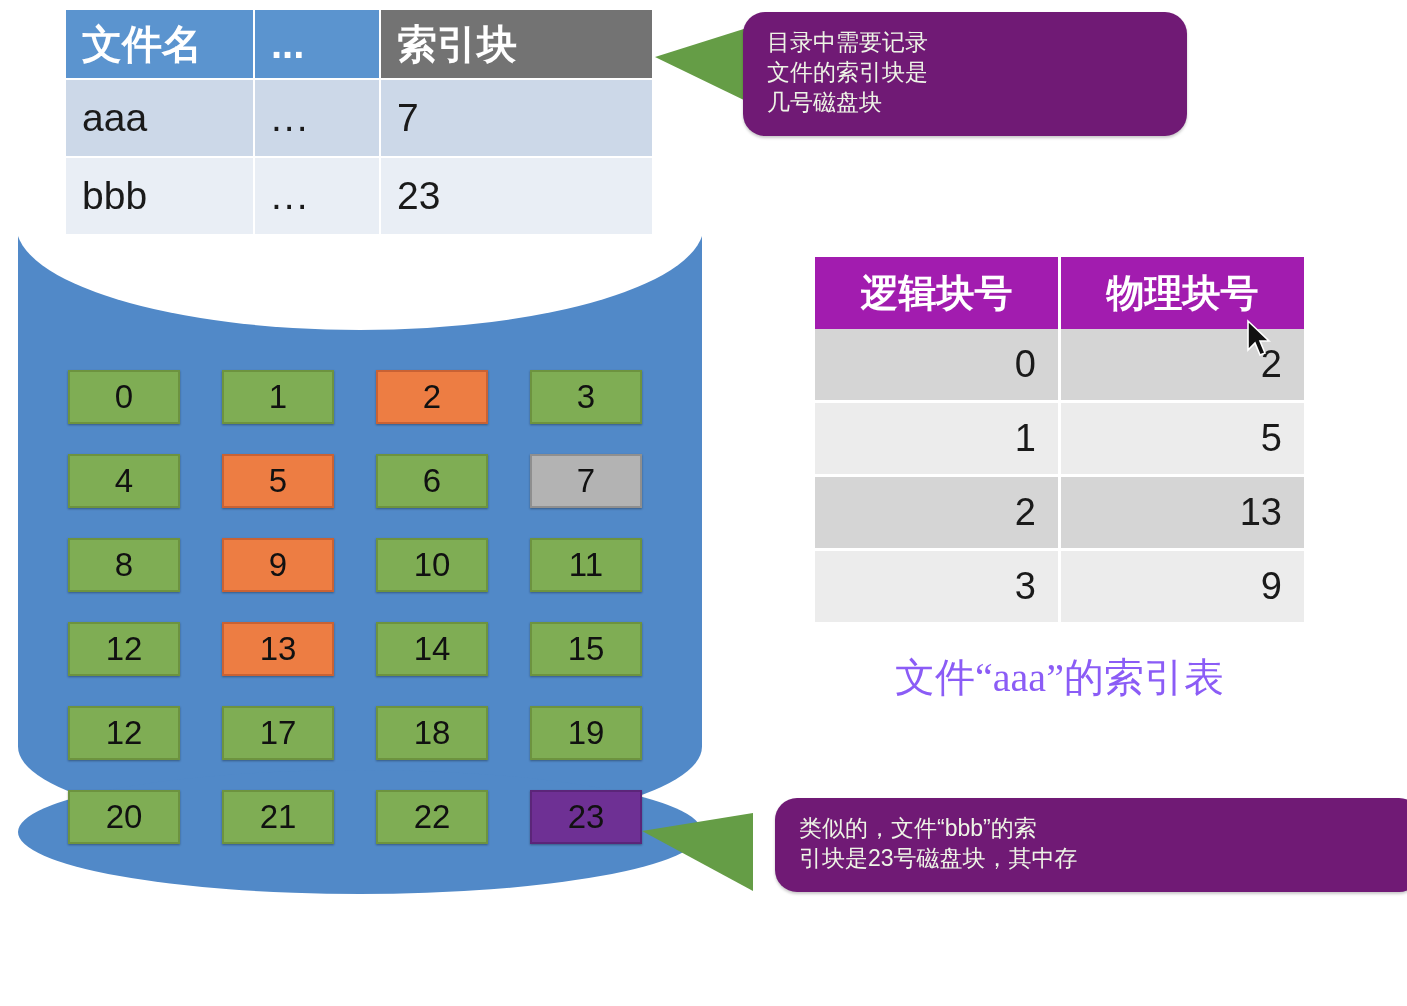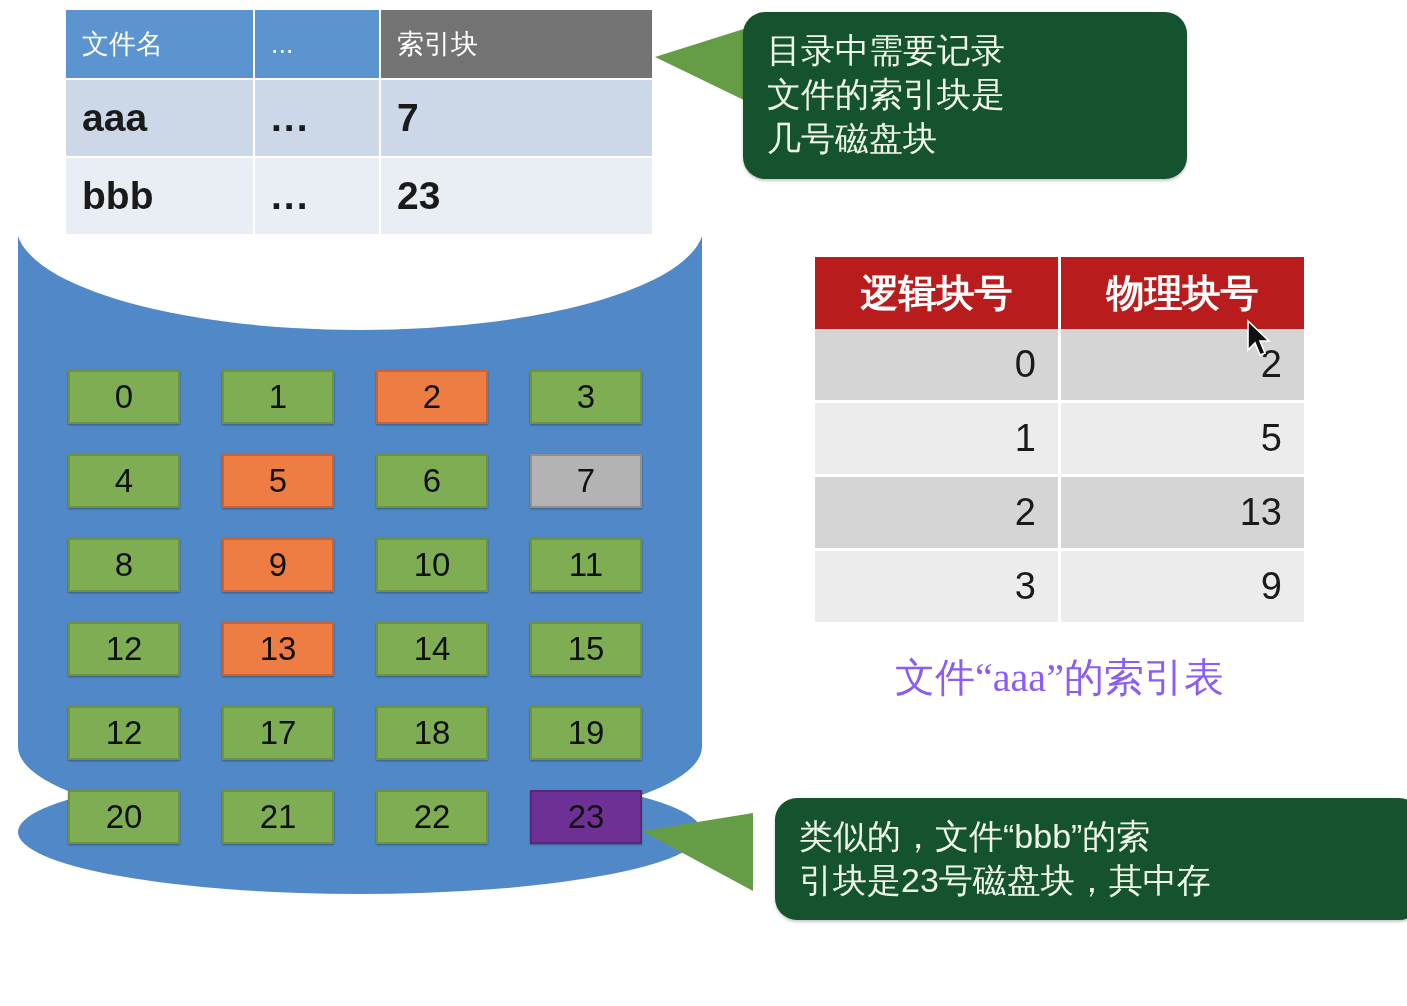--- a/index.html
+++ b/index.html
@@ -10,22 +10,22 @@
   }
   .abs{position:absolute;}
 
   
   #dir-table{left:66px;top:10px;width:588px;height:222px;}
   #dir-table table{border-collapse:collapse;width:100%;height:100%;table-layout:fixed;}
   #dir-table th,#dir-table td{
     padding:0 16px;text-align:left;vertical-align:middle;
     border-right:2px solid #ffffff;border-bottom:2px solid #ffffff;
   }
-  #dir-table th{height:68px;font-weight:400;font-size:27px;color:#ffffff;}
-  #dir-table td{height:76px;font-size:39px;color:#1a1a1a;font-weight:700;}
+  #dir-table th{height:68px;font-weight:700;font-size:40px;color:#ffffff;}
+  #dir-table td{height:76px;font-size:39px;color:#1a1a1a;font-weight:400;}
   .th-blue{background:#5b94cf;}
   .th-red{background:#737373;}
   .row-a td{background:#ccd8e8;}
   .row-b td{background:#e9eef5;}
   .col-name{width:188px;}
   .col-dots{width:126px;}
   .dots{letter-spacing:2px;font-size:34px;color:#2b2b2b;}
   .th-dots{font-size:34px;color:#ffffff;}
 
   
@@ -61,42 +61,42 @@
   }
   .blk.green{background:#7fad54;border:2px solid #6d933f;}
   .blk.orange{background:#ed7d43;border:2px solid #c96234;}
   .blk.gray{background:#b3b3b3;border:2px solid #8f8f8f;}
   .blk.purple{background:#6e3094;border:2px solid #5b2579;}
 
   
   #index-table{left:815px;top:257px;width:489px;}
   #index-table table{border-collapse:collapse;width:100%;table-layout:fixed;}
   #index-table th{
-    background:#b91c1c;color:#ffffff;font-size:38px;font-weight:600;
+    background:#a21caf;color:#ffffff;font-size:38px;font-weight:600;
     height:70px;text-align:center;border-right:3px solid #ffffff;
   }
   #index-table th:last-child{border-right:none;}
   #index-table td{
     font-size:38px;color:#1a1a1a;height:69px;text-align:right;
     padding-right:22px;border-right:3px solid #ffffff;
     border-bottom:3px solid #ffffff;
   }
   #index-table td:last-child{border-right:none;}
   #index-table tr.dark td{background:#d5d5d5;}
   #index-table tr.light td{background:#ececec;}
   #index-caption{
     left:815px;top:650px;width:489px;text-align:center;
     font-size:40px;color:#8b5cf6;
     font-family:"Liberation Serif","DejaVu Serif",serif;
   }
 
   
   .callout{
-    background:#14532d;border-radius:22px;color:#eef5e6;
-    padding:16px 22px 18px 24px;line-height:1.30;font-size:34px;
+    background:#701a75;border-radius:22px;color:#eef5e6;
+    padding:16px 22px 18px 24px;line-height:1.30;font-size:23px;
     box-shadow:0 2px 3px rgba(0,0,0,.22);
   }
   .callout .line{white-space:nowrap;}
   #callout-top{left:743px;top:12px;width:398px;}
   #callout-bottom{left:775px;top:798px;width:600px;}
   svg.tailsvg{position:absolute;overflow:visible;}
 
   
   #cursor{left:1243px;top:318px;}
 </style>

